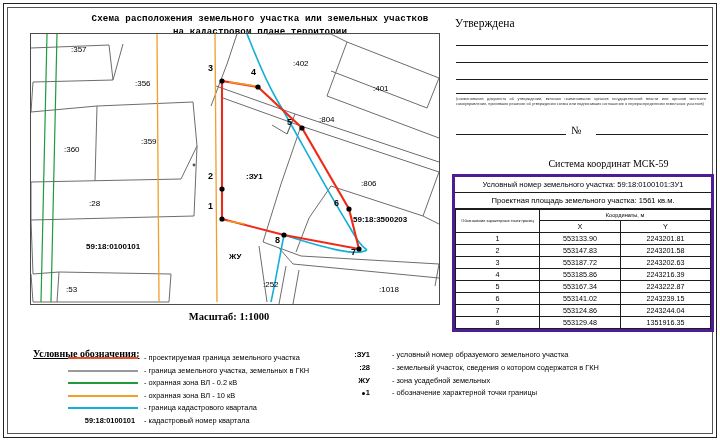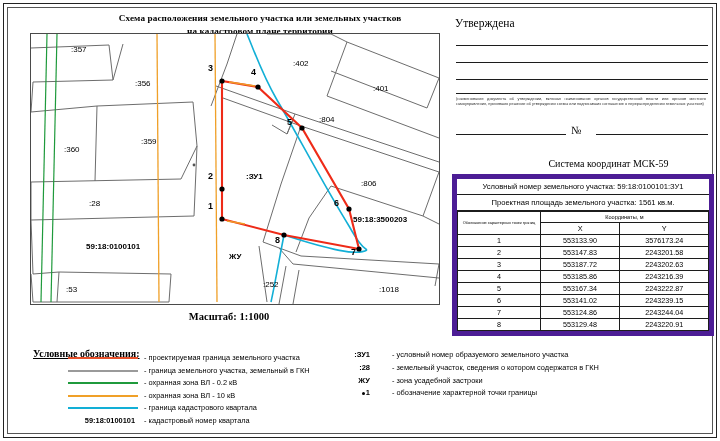--- a/index.html
+++ b/index.html
@@ -2,42 +2,42 @@
 <html><head>
 <meta charset="utf-8">
 <style>
   html,body{margin:0;padding:0;background:#fff;}
   body{width:720px;height:441px;font-family:"Liberation Sans",sans-serif;color:#000;overflow:hidden;}
   .page{position:relative;width:720px;height:441px;box-sizing:border-box;}
   .frame-outer{position:absolute;left:3px;top:3px;width:714px;height:435px;border:1px solid #222;box-sizing:border-box;}
   .frame-inner{position:absolute;left:7px;top:7px;width:706px;height:427px;border:1px solid #555;box-sizing:border-box;}
 
   .scheme-title{position:absolute;left:60px;top:12px;width:400px;text-align:center;
-    font-family:Liberation Serif, serif;font-weight:bold;font-size:9.2px;line-height:13px;letter-spacing:.1px;}
+    font-family:Liberation Mono, monospace;font-weight:bold;font-size:9.2px;line-height:13px;letter-spacing:.1px;}
 
   .map-box{position:absolute;left:30px;top:33px;width:410px;height:272px;border:1px solid #4a4a4a;box-sizing:border-box;overflow:hidden;background:#fff;}
   .map-box svg{display:block;}
 
   .scale-label{position:absolute;left:144px;top:311px;width:170px;text-align:center;
     font-family:"Liberation Serif",serif;font-weight:bold;font-size:10.5px;}
 
   
   .approve-title{position:absolute;left:455px;top:17px;width:255px;text-align:left;
     font-family:"Liberation Serif",serif;font-size:11.5px;}
   .rule{position:absolute;height:0;border-top:1.4px solid #1c1c1c;}
   .fineprint{position:absolute;left:456px;top:96px;width:250px;font-size:3.9px;line-height:5.4px;color:#333;text-align:justify;}
   .numline-wrap{position:absolute;left:456px;top:126px;width:252px;height:14px;}
   .numline-wrap .nm{position:absolute;left:115px;top:-2px;font-family:"Liberation Serif",serif;font-size:11px;}
   .numline-wrap .l1{position:absolute;left:0;top:8px;width:110px;border-top:1.4px solid #1c1c1c;}
   .numline-wrap .l2{position:absolute;left:140px;top:8px;width:112px;border-top:1.4px solid #1c1c1c;}
 
   .msk{position:absolute;left:481px;top:158px;width:255px;text-align:center;
     font-family:"Liberation Serif",serif;font-size:10px;}
 
-  .coord-wrap{position:absolute;left:452px;top:174px;width:262px;border:5px solid #4c1d95;box-sizing:border-box;background:#fff;}
+  .coord-wrap{position:absolute;left:452px;top:174px;width:262px;border:3px solid #4c1d95;box-sizing:border-box;background:#fff;}
   .cw-row{border-bottom:1px solid #1c1c1c;text-align:center;font-size:7.6px;padding:3px 2px;}
   .cw-row:last-child{border-bottom:none;}
   table.coords{border-collapse:collapse;width:100%;font-size:7.3px;}
   table.coords td,table.coords th{border:1px solid #1c1c1c;text-align:center;padding:1px 0;font-weight:normal;}
   table.coords th.hdr-pt{font-size:3.9px;line-height:4.6px;width:33%;padding:2px 3px;}
   table.coords th.hdr-co{font-size:5.6px;padding:2px 0;}
   table.coords td.num{font-size:7.2px;}
 
   
   .leg-title{position:absolute;left:33px;top:337px;font-family:"Liberation Serif",serif;font-weight:bold;
@@ -195,21 +195,21 @@
         </tr>
         <tr>
           <th>X</th>
           <th>Y</th>
         </tr>
       </thead>
       <tbody id="coord-body">
           <tr>
             <td class="num">1</td>
             <td class="num">553133.90</td>
-            <td class="num">3576173.24</td>
+            <td class="num">2243201.81</td>
           </tr>
           <tr>
             <td class="num">2</td>
             <td class="num">553147.83</td>
             <td class="num">2243201.58</td>
           </tr>
           <tr>
             <td class="num">3</td>
             <td class="num">553187.72</td>
             <td class="num">2243202.63</td>
@@ -230,35 +230,35 @@
             <td class="num">2243239.15</td>
           </tr>
           <tr>
             <td class="num">7</td>
             <td class="num">553124.86</td>
             <td class="num">2243244.04</td>
           </tr>
           <tr>
             <td class="num">8</td>
             <td class="num">553129.48</td>
-            <td class="num">2243220.91</td>
+            <td class="num">1351916.35</td>
           </tr>
         </tbody>
     </table>
   </div>
 
   <div class="leg-title">Условные обозначения:</div>
   <div class="leg-list" id="legend-list">
       <div class="leg-item">
         <div class="leg-swatch" style="border-top-color: rgb(232, 80, 42);"></div>
         <div class="leg-text">- проектируемая граница земельного участка</div>
       </div>
       <div class="leg-item">
         <div class="leg-swatch" style="border-top-color: rgb(154, 154, 154);"></div>
-        <div class="leg-text">- граница земельного участка, земельный в ГКН</div>
+        <div class="leg-text">- граница земельного участка, земельных в ГКН</div>
       </div>
       <div class="leg-item">
         <div class="leg-swatch" style="border-top-color: rgb(31, 154, 60);"></div>
         <div class="leg-text">- охранная зона ВЛ - 0.2 кВ</div>
       </div>
       <div class="leg-item">
         <div class="leg-swatch" style="border-top-color: rgb(240, 160, 40);"></div>
         <div class="leg-text">- охранная зона ВЛ - 10 кВ</div>
       </div>
       <div class="leg-item">
@@ -274,20 +274,20 @@
       <div class="lr-item">
         <div class="lr-key">:ЗУ1</div>
         <div class="lr-text">- условный номер образуемого земельного участка</div>
       </div>
       <div class="lr-item">
         <div class="lr-key">:28</div>
         <div class="lr-text">- земельный участок, сведения о котором содержатся в ГКН</div>
       </div>
       <div class="lr-item">
         <div class="lr-key">ЖУ</div>
-        <div class="lr-text">- зона усадебной застроки</div>
+        <div class="lr-text">- зона усадебной земельных</div>
       </div>
       <div class="lr-item">
         <div class="lr-key"><span class="dotmark"></span><span>1</span></div>
         <div class="lr-text">- обозначение характерной точки границы</div>
       </div>
     </div>
 </div>
 
 </body></html>

